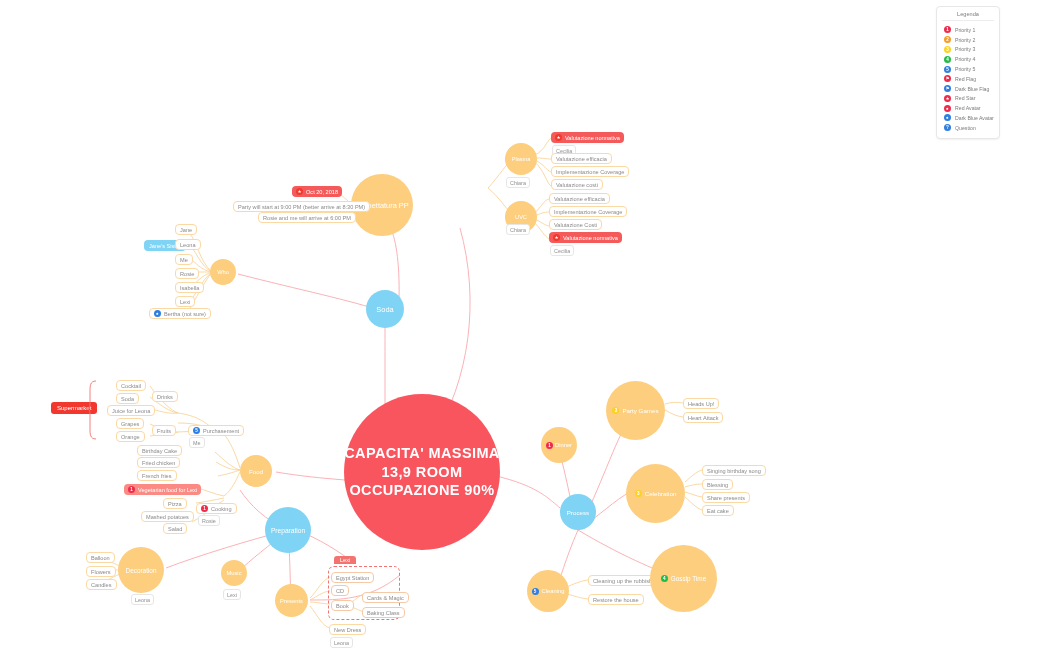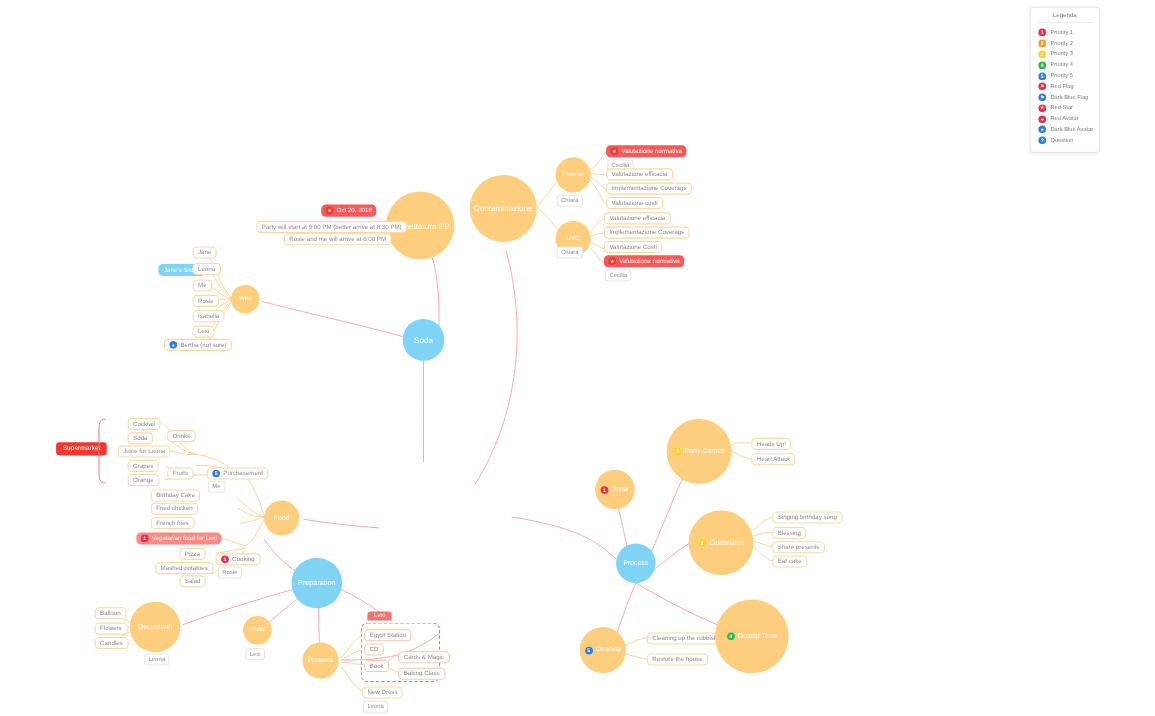--- a/index.html
+++ b/index.html
@@ -150,32 +150,32 @@
       <path d="M685,482 C692,476 696,472 702,470"></path>
       <path d="M685,487 C692,485 696,484 702,484"></path>
       <path d="M685,492 C692,494 696,496 702,497"></path>
       <path d="M685,497 C692,503 696,508 702,510"></path>
 
       <path d="M564,588 C574,584 580,581 588,580"></path>
       <path d="M564,593 C574,596 580,598 588,599"></path>
     </g>
   </svg>
 
+  <div class="node circle c-red center-node" style="left:344px;top:394px;">CAPACITA' MASSIMA 13,9 ROOM OCCUPAZIONE 90%</div>
 
   <div class="node circle c-blue lbl-9" style="left:366px;top:290px;width:38px;height:38px;">Soda</div>
 
   <div class="node circle c-orange lbl-9" style="left:351px;top:174px;width:62px;height:62px;">Etichettatura PP</div>
   <div class="tag-red" style="left:292px;top:186px;">
     <span class="pri pri-s flag-red">★</span>
     <span>Oct 20, 2018</span>
   </div>
   <div class="box" style="left:233px;top:201px;">Party will start at 9:00 PM (better arrive at 8:30 PM)</div>
   <div class="box" style="left:258px;top:212px;">Rosie and me will arrive at 6:00 PM</div>
 
-  <div class="node circle c-orange lbl-9" style="left:427px;top:159px;width:61px;height:61px;">Contaminazione</div>
 
   <div class="node circle c-orange" style="left:505px;top:143px;width:32px;height:32px;font-size:5.6px;color:#fff;">Plasma</div>
   <div class="assignee" style="left:506px;top:177px;">Chiara</div>
 
   <div class="tag-red" style="left:551px;top:132px;">
     <span class="pri pri-s flag-red">★</span>
     <span>Valutazione normativa</span>
   </div>
   <div class="assignee" style="left:552px;top:145px;">Cecilia</div>
   <div class="box" style="left:551px;top:153px;">Valutazione efficacia</div>

